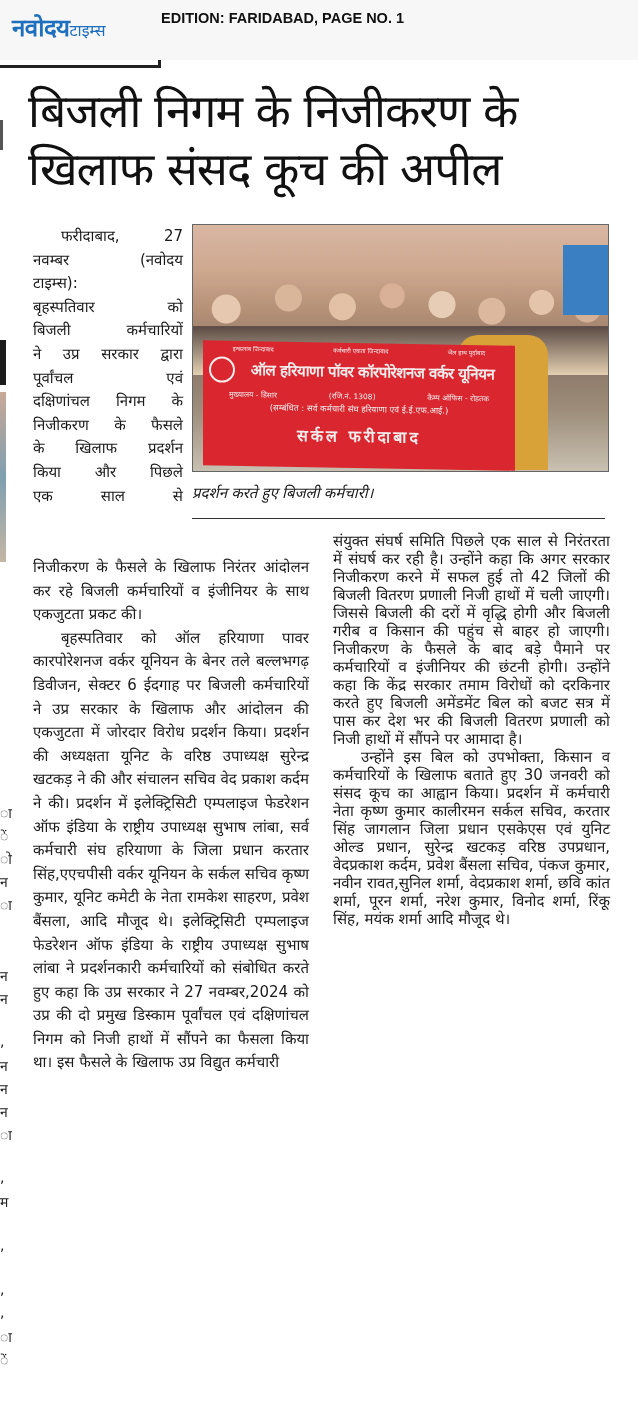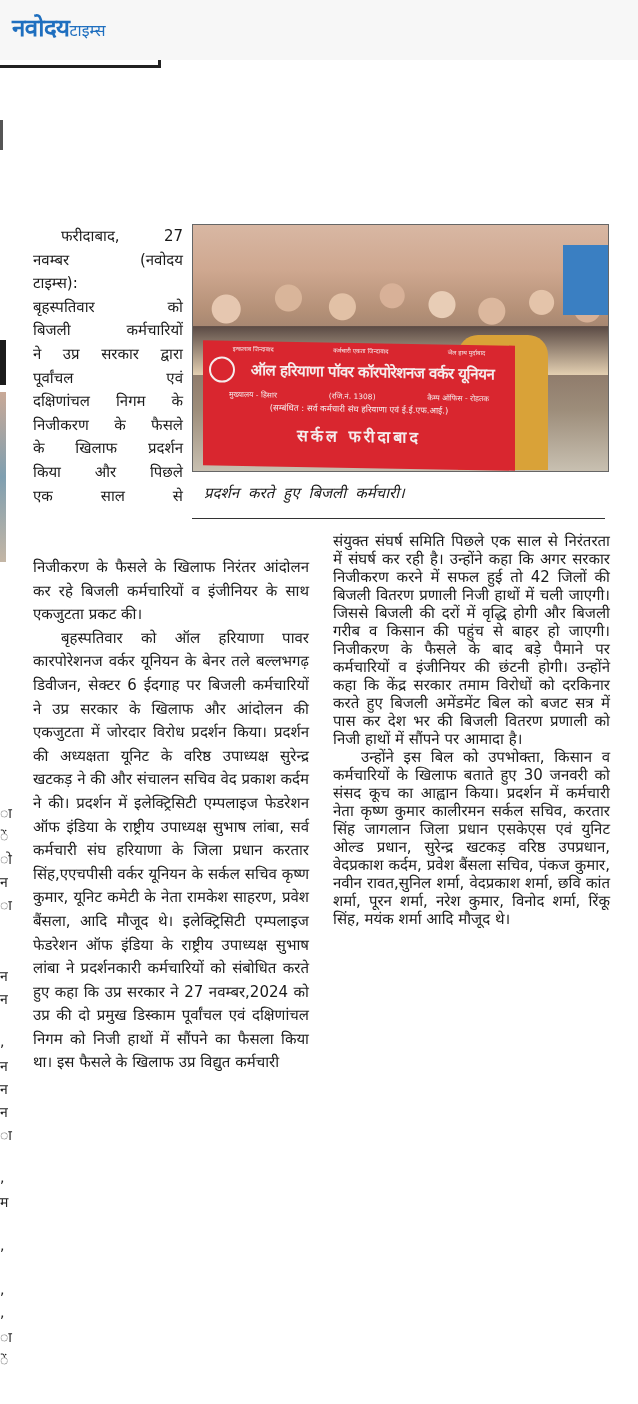--- a/index.html
+++ b/index.html
@@ -82,34 +82,35 @@
     }
     .banner .b-top { position: absolute; top: 4px; left: 0; width: 100%; font-size: 6px; display: flex; justify-content: space-around; }
     .banner .b-main { position: absolute; top: 18px; left: 32px; width: 275px; font-size: 15px; font-weight: bold; letter-spacing: -0.5px; }
     .banner .b-emblem { position: absolute; top: 16px; left: 6px; width: 26px; height: 26px; border: 2px solid #f5ecec; border-radius: 50%; }
     .banner .b-row2 { position: absolute; top: 48px; left: 0; width: 100%; font-size: 7.5px; display: flex; justify-content: space-around; }
     .banner .b-row3 { position: absolute; top: 60px; left: 8px; width: 296px; font-size: 8.5px; }
     .banner .b-circle { position: absolute; top: 82px; left: 0; width: 100%; font-size: 16px; font-weight: bold; letter-spacing: 3px; }
 
     .caption {
       position: absolute; left: 192px; top: 482px;
-      font-family: Liberation Mono, monospace; font-size: 15px; font-style: italic; color: #1a1a1a; margin-left: 12px;
+      font-family: Liberation Sans, sans-serif; font-size: 15px; font-style: italic; color: #1a1a1a;
     }
     .caption-rule {
       position: absolute; left: 192px; top: 518px; width: 413px; height: 1px; background: #333;
     }
   </style>
 </head>
 <body>
 
 <div class="header">
   <div class="logo">
     <span class="big">नवोदय</span><span class="small">टाइम्स</span>
   </div>
   <div class="meta">
+    <div>EDITION: FARIDABAD, PAGE NO. 1</div>
   </div>
 </div>
 <div class="corner-line"></div>
 
 <div class="left-edge">
   <div class="edge-block" style="top:-105px;height:30px;background:#555;width:3px;"></div>
   <div class="edge-block" style="top:115px;height:45px;"></div>
   <div class="edge-photo" style="top:167px;height:170px;"></div>
   <div class="edge-char" style="top:578px">ा</div>
   <div class="edge-char" style="top:601px">ें</div>
@@ -126,20 +127,22 @@
   <div class="edge-char" style="top:944px">,</div>
   <div class="edge-char" style="top:967px">म</div>
   <div class="edge-char" style="top:1012px">,</div>
   <div class="edge-char" style="top:1056px">,</div>
   <div class="edge-char" style="top:1079px">,</div>
   <div class="edge-char" style="top:1102px">ा</div>
   <div class="edge-char" style="top:1125px">ें</div>
 </div>
 
 <h1 class="headline">
+  <div>बिजली निगम के निजीकरण के</div>
+  <div>खिलाफ संसद कूच की अपील</div>
 </h1>
 
 <div class="col-left">
   <p class="indent">फरीदाबाद, 27</p>
   <p>नवम्बर (नवोदय</p>
   <p style="text-align-last:left">टाइम्स):</p>
   <p>बृहस्पतिवार को</p>
   <p>बिजली कर्मचारियों</p>
   <p>ने उप्र सरकार द्वारा</p>
   <p>पूर्वांचल एवं</p>

